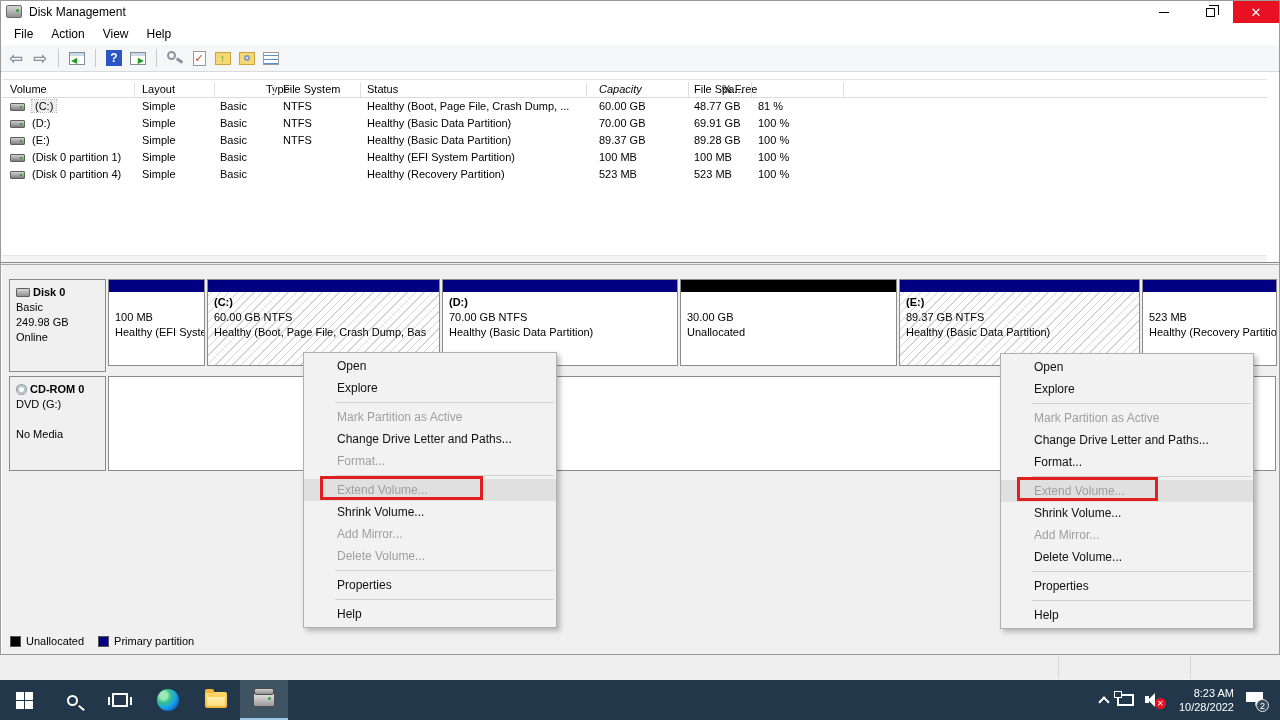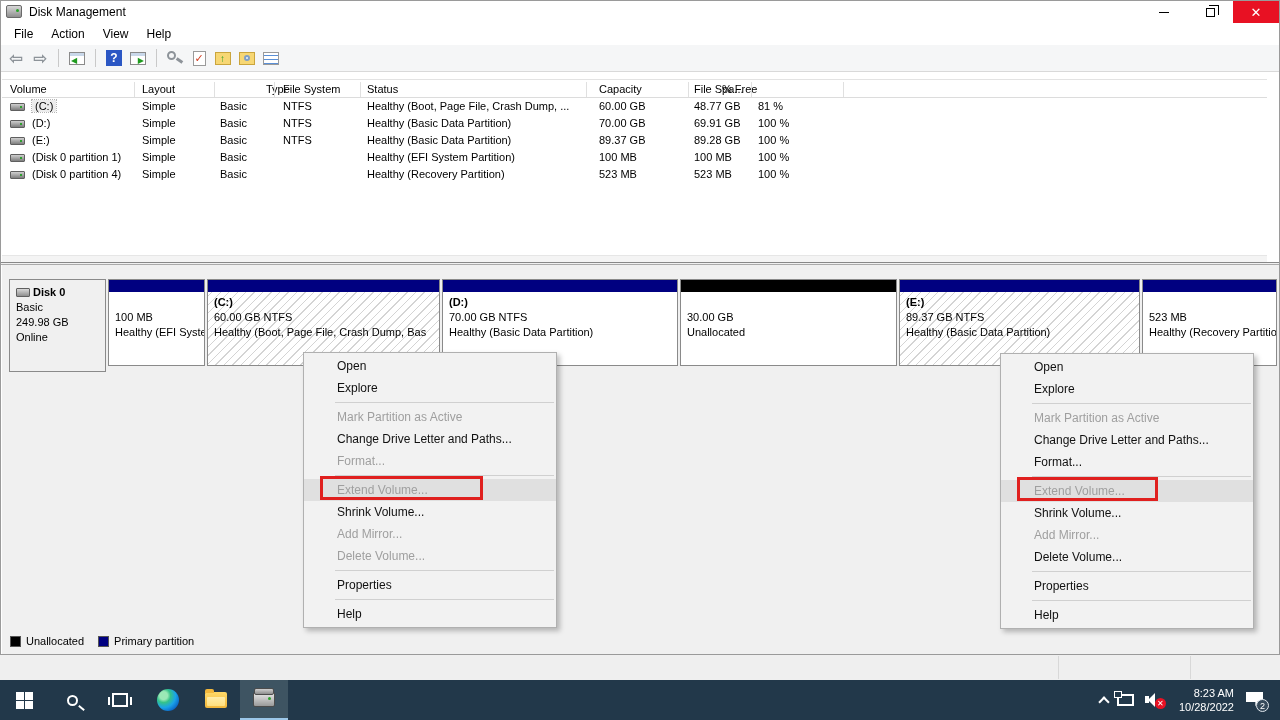--- a/index.html
+++ b/index.html
@@ -200,21 +200,21 @@
         </div>
       </div>
 
     <div id="table" data-name="volume-list">
       <div id="thead" data-name="volume-list-header">
           <div class="hcell" data-name="column-header-volume" style="left: 8px;">Volume</div>
           <div class="hcell" data-name="column-header-layout" style="left: 140px;">Layout</div>
           <div class="hcell" data-name="column-header-type" style="left: 218px; margin-left: 46px;">Type</div>
           <div class="hcell" data-name="column-header-file-system" style="left: 281px;">File System</div>
           <div class="hcell" data-name="column-header-status" style="left: 365px;">Status</div>
-          <div class="hcell" data-name="column-header-capacity" style="left: 597px;">Capacity</div>
+          <div class="hcell" data-name="column-header-capacity" style="left: 597px; font-style: italic;">Capacity</div>
           <div class="hcell" data-name="column-header-free-spa-" style="left: 692px;">File Spa...</div>
           <div class="hcell" data-name="column-header--free" style="left: 720px;">% Free</div>
           <div class="hsep" data-name="header-separator" style="left: 132px;"></div>
           <div class="hsep" data-name="header-separator" style="left: 212px;"></div>
           <div class="hsep" data-name="header-separator" style="left: 272px;"></div>
           <div class="hsep" data-name="header-separator" style="left: 358px;"></div>
           <div class="hsep" data-name="header-separator" style="left: 584px;"></div>
           <div class="hsep" data-name="header-separator" style="left: 686px;"></div>
           <div class="hsep" data-name="header-separator" style="left: 749px;"></div>
           <div class="hsep" data-name="header-separator" style="left: 841px;"></div>
@@ -320,20 +320,29 @@
               <div class="pline pl3" data-name="partition-status">Healthy (Basic Data Partition)</div>
             </div>
             <div class="part" data-name="partition-healthy-recovery-partition-" style="left: 1133px; width: 135px; top: 0px;">
               <div class="bar navy" data-name="partition-status-bar"></div>
               <div class="pline pl1" data-name="partition-name"></div>
               <div class="pline pl2" data-name="partition-size">523 MB</div>
               <div class="pline pl3" data-name="partition-status">Healthy (Recovery Partition)</div>
             </div>
           </div>
       </div>
+      <div id="cdrom-row" data-name="cdrom-row">
+        <div class="disk-label" style="left:0;top:0;width:97px;height:95px;" data-name="cdrom-label-panel">
+          <div data-name="cdrom-title"><span class="cdicon" data-name="cd-icon"></span><b>CD-ROM 0</b></div>
+          <div data-name="cdrom-kind">DVD (G:)</div>
+          <div style="height:15px" data-name="spacer"></div>
+          <div data-name="cdrom-state">No Media</div>
+        </div>
+        <div id="cd-media" data-name="cdrom-media-area"></div>
+      </div>
       <div id="legend" data-name="legend">
           <div class="lgi" data-name="legend-item">
             <div class="sw" data-name="legend-swatch" style="background: rgb(0, 0, 0);"></div>
             <div data-name="legend-label">Unallocated</div>
           </div>
           <div class="lgi" data-name="legend-item">
             <div class="sw" data-name="legend-swatch" style="background: rgb(0, 0, 128);"></div>
             <div data-name="legend-label">Primary partition</div>
           </div>
         </div>

